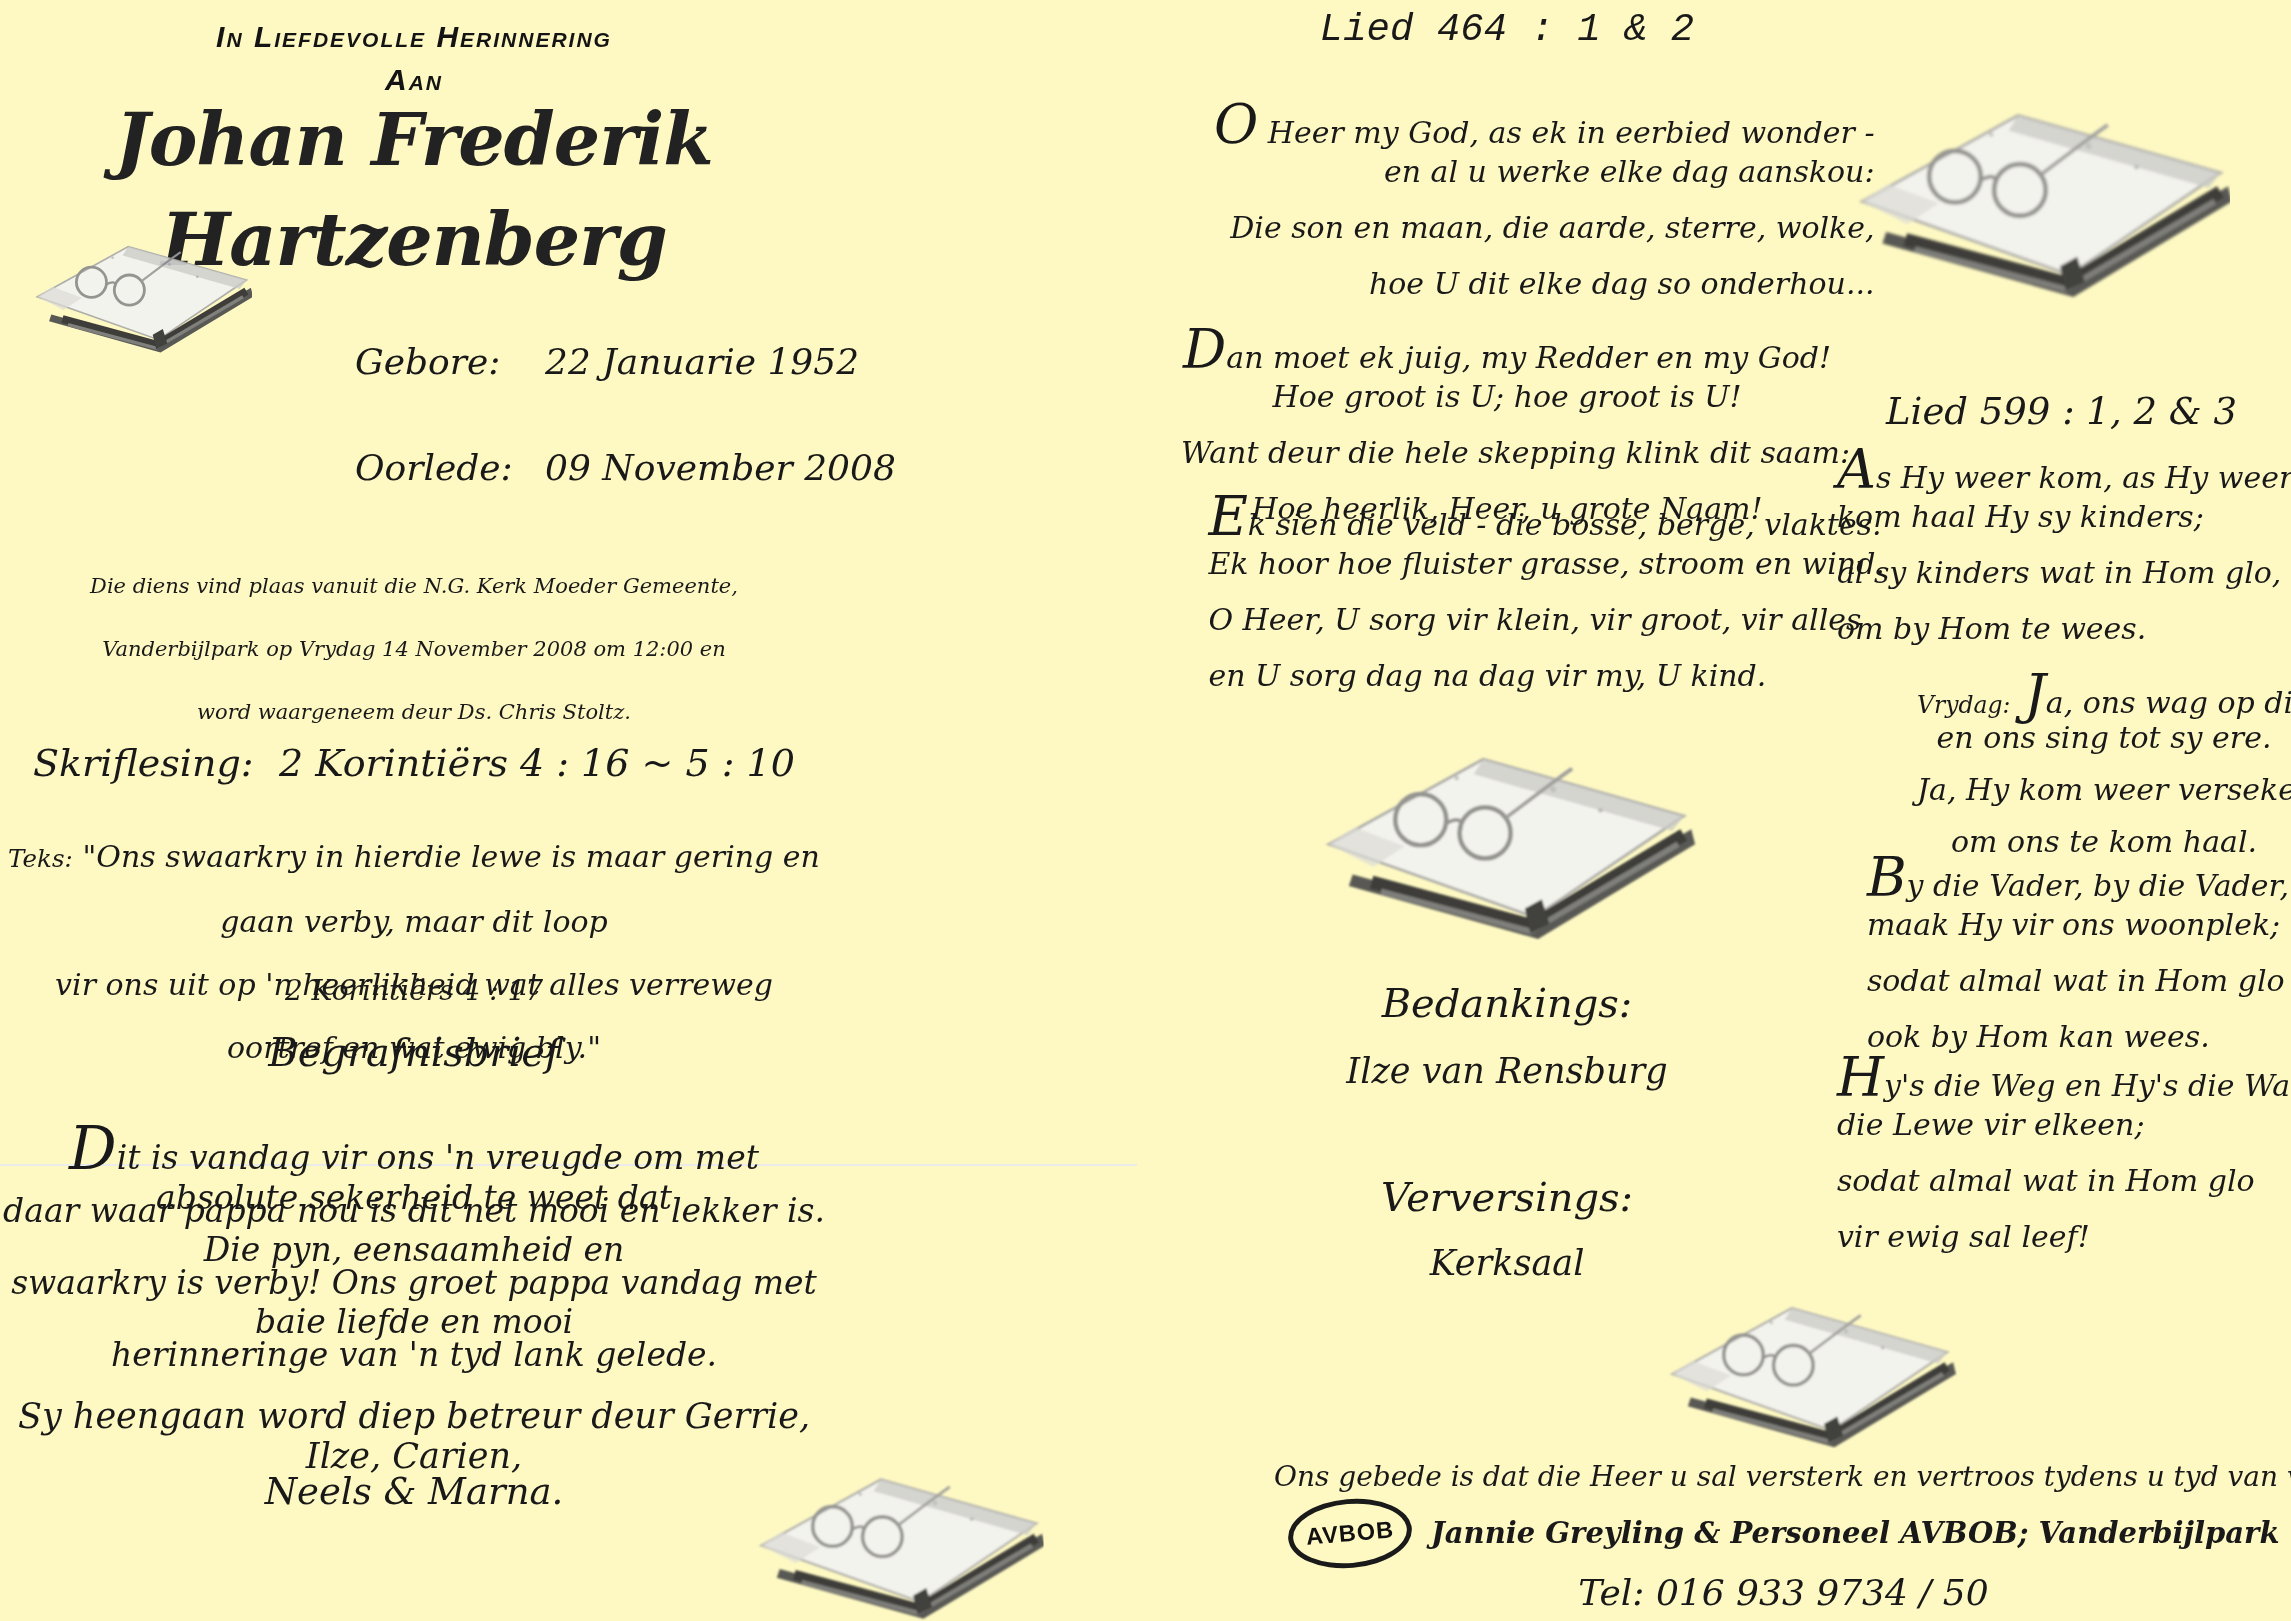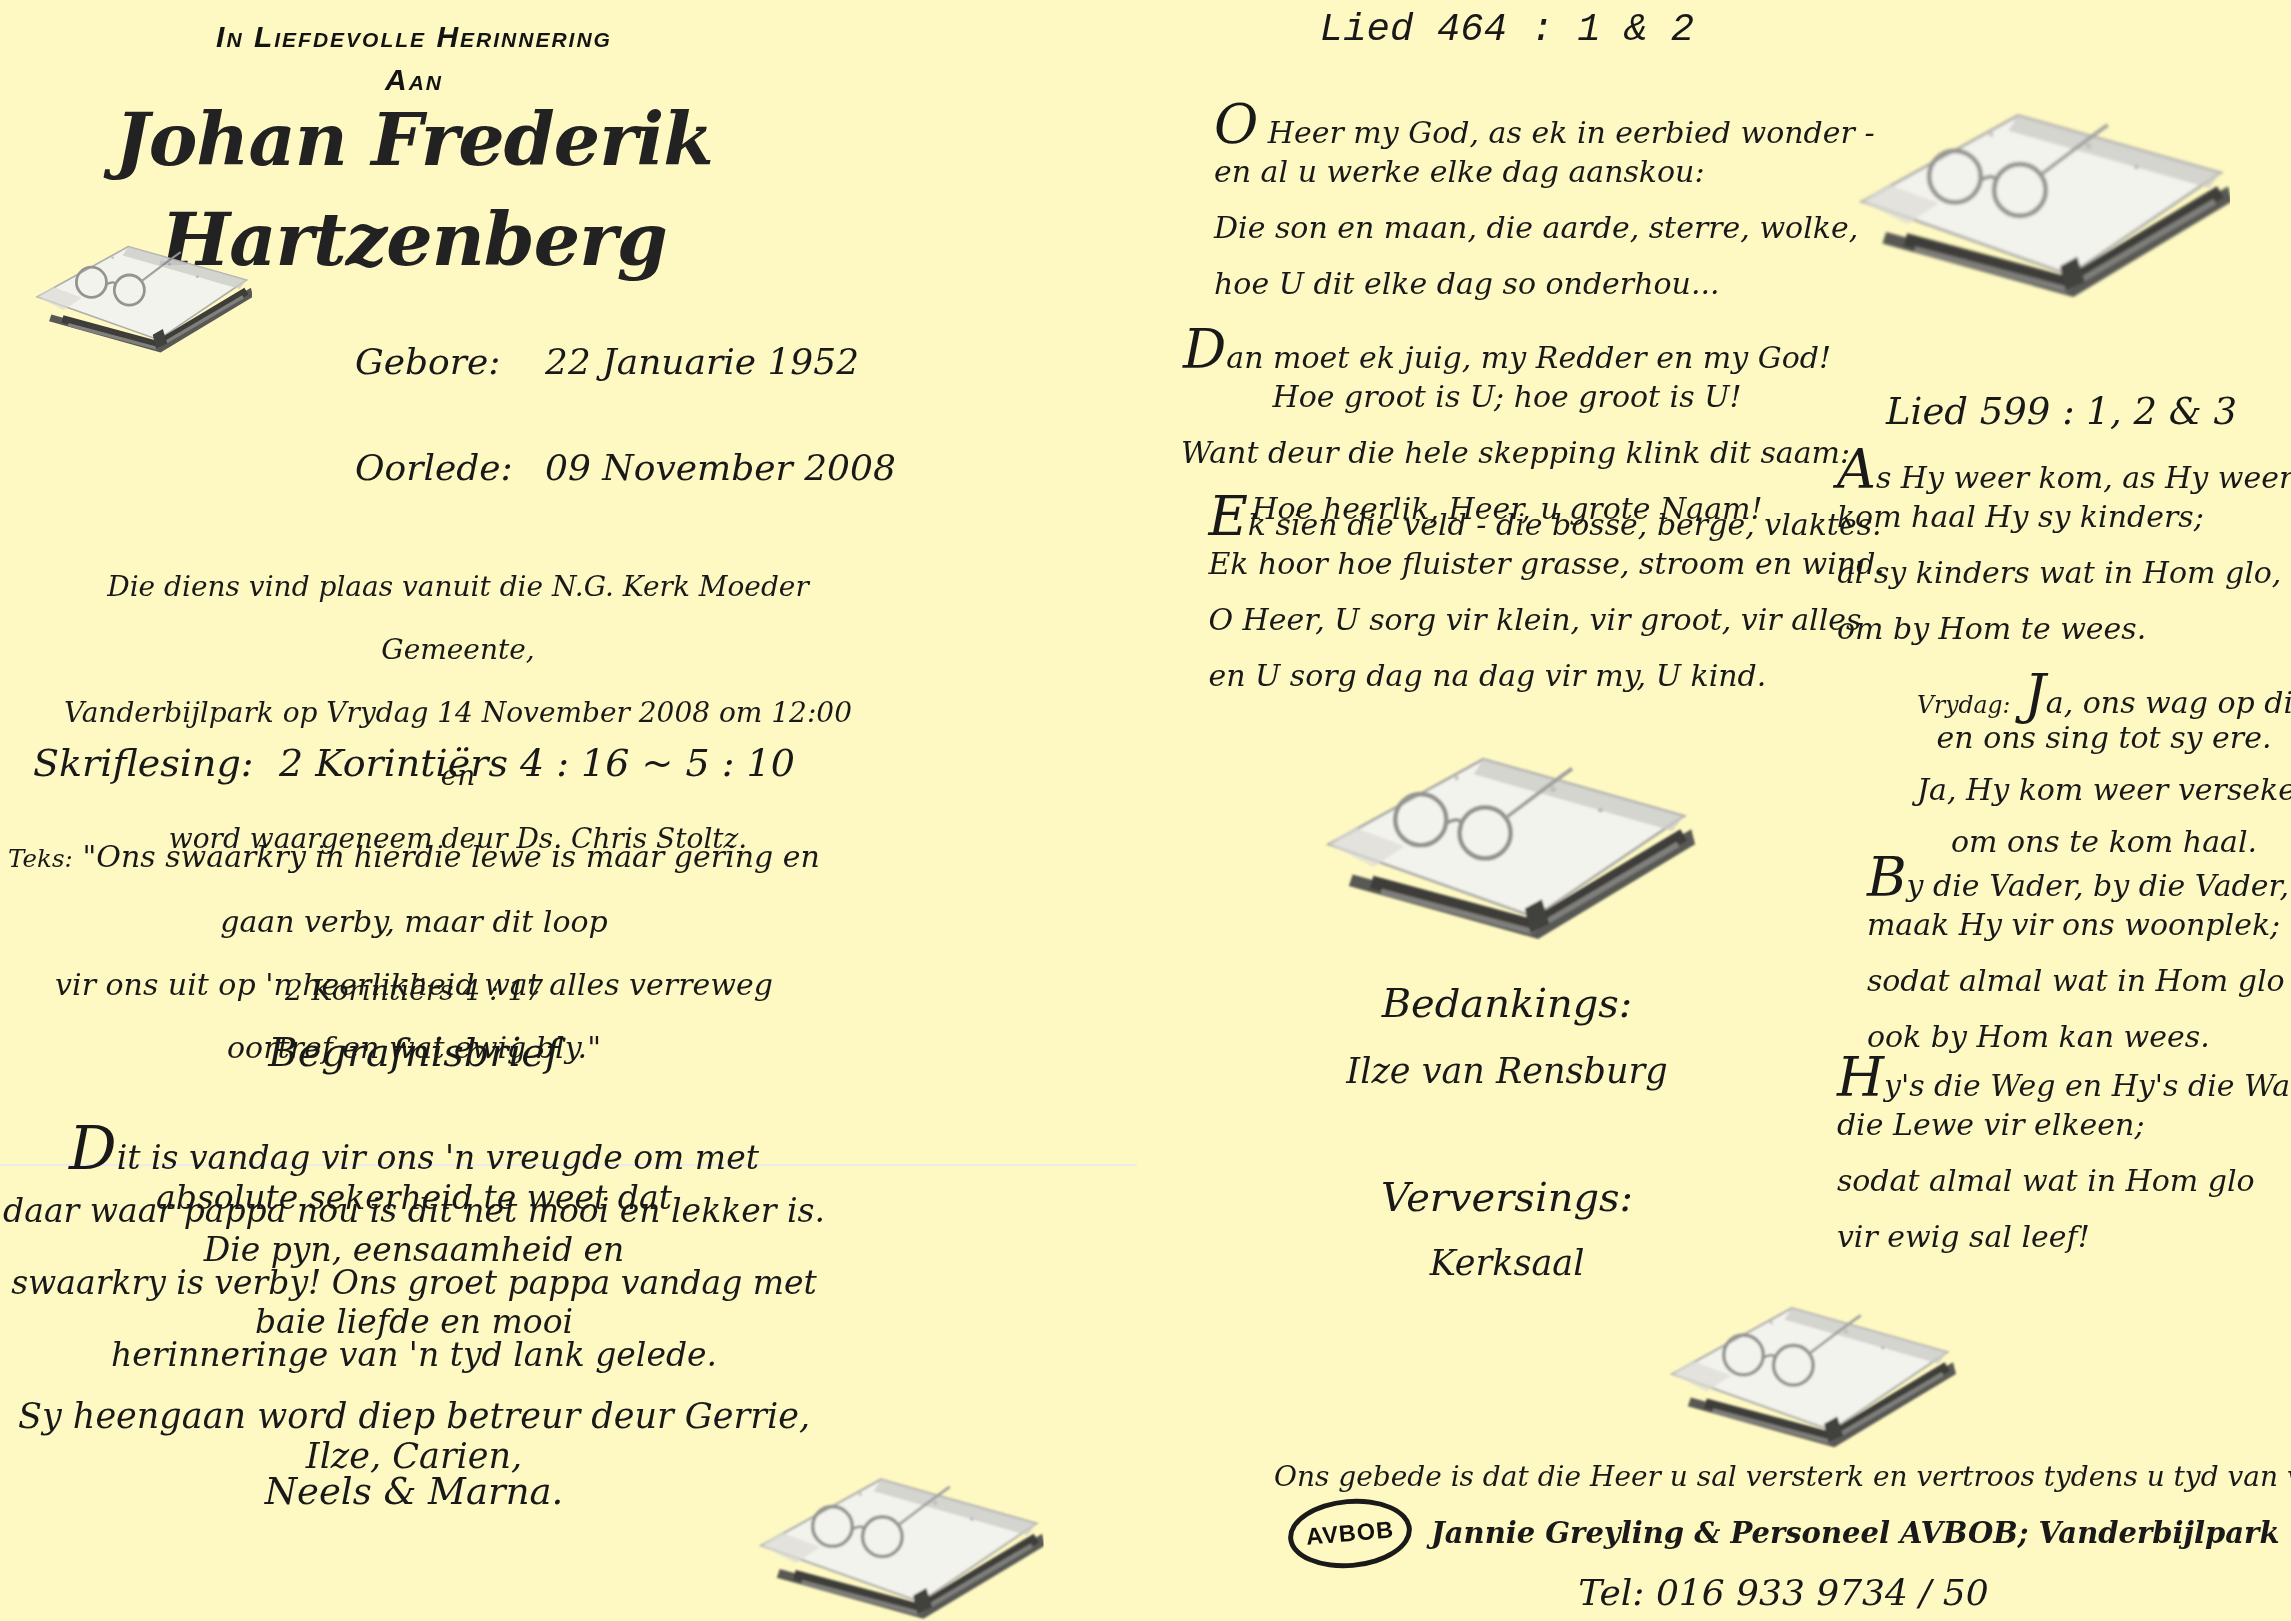--- a/index.html
+++ b/index.html
@@ -18,40 +18,40 @@
   .memoriam1{top:19.6px;font-size:30px;}
   .memoriam2{top:63px;font-size:30px;}
   .name{font-weight:bold;font-size:73px;line-height:1;letter-spacing:-1px;color:#222;margin-top:7px;}
   .name1{top:96px;}
   .name2{top:196px;}
   .daterow{font-size:36px;}
   .datelabel{position:absolute;left:355px;white-space:nowrap;}
   .datevalue{position:absolute;left:545px;white-space:nowrap;}
   .gebore{top:341px;}
   .oorlede{top:447px;}
-  .service{top:555px;font-size:28px;line-height:63px;padding-left:44px;}
+  .service{top:555px;font-size:21px;line-height:63px;}
   .skriflesing{top:741px;font-size:38px;white-space:nowrap;}
   .skriflabel{margin-right:25.5px;}
   .teks{top:825px;font-size:30px;line-height:63px;}
   .tekslabel{font-size:24.5px;margin-right:9.8px;}
   .ref417{top:974px;font-size:28px;}
   .letter-title{top:1029px;font-size:40px;}
   .eulogy{top:1119px;font-size:33px;}
   .eulogy div{height:72px;}
   .mourners1{top:1396px;font-size:35px;}
   .mourners2{top:1470px;font-size:37px;}
   .crease{top:1164px;left:0;width:1137px;height:2px;background:#ebebeb;}
   
   .hymn-title{font-size:39px;white-space:nowrap;}
   .mid-col{position:absolute;left:1181px;top:0;width:652px;}
   .mid-center{position:absolute;left:0;width:652px;text-align:center;}
   .m-title{top:8px;font-family:Liberation Mono, monospace;}
   .stanza{position:absolute;font-size:30px;}
   .stanza div{height:56px;white-space:nowrap;}
-  .s464-1{top:98px;left:33px;text-align:left;}
+  .s464-1{top:98px;left:33px;text-align:right;}
   .s464-2{top:323px;left:0;width:652px;text-align:center;}
   .s464-3{top:490px;left:27.4px;text-align:left;}
   .bedankings{top:980px;font-size:40px;}
   .ilze{top:1051px;font-size:35px;}
   .verversings{top:1174px;font-size:40px;}
   .kerksaal{top:1243px;font-size:35px;}
   .right-col{position:absolute;left:1831px;top:0;width:461px;}
   .r-center{position:absolute;left:0;width:461px;text-align:center;}
   .r-title{top:390px;font-size:37px;}
   .s599-1{top:443px;left:5.9px;text-align:left;}

